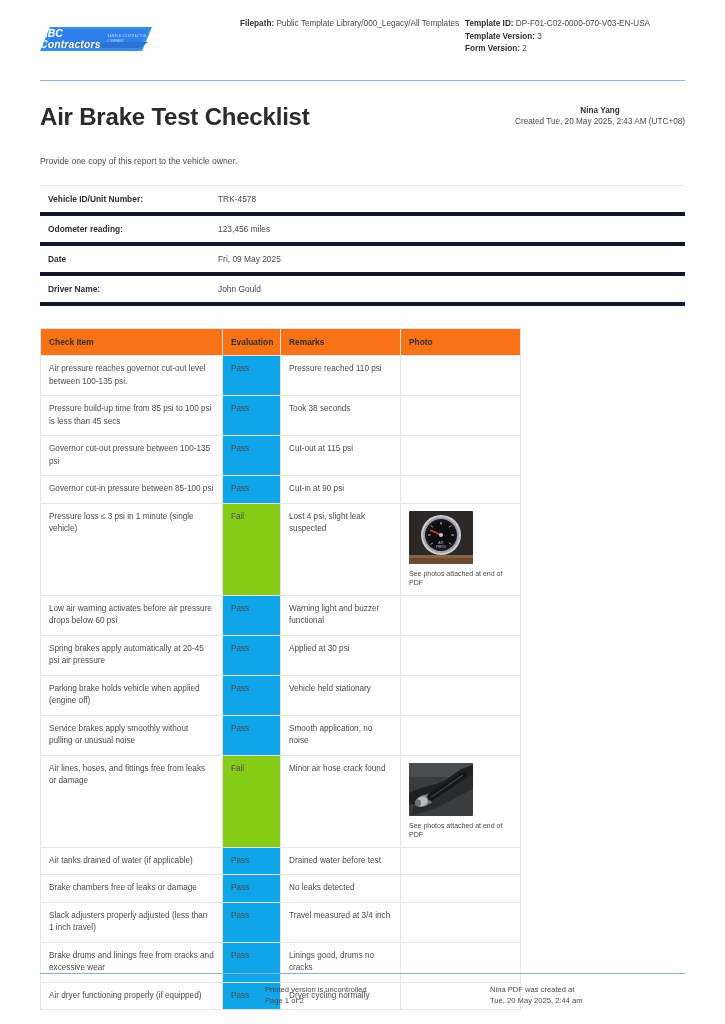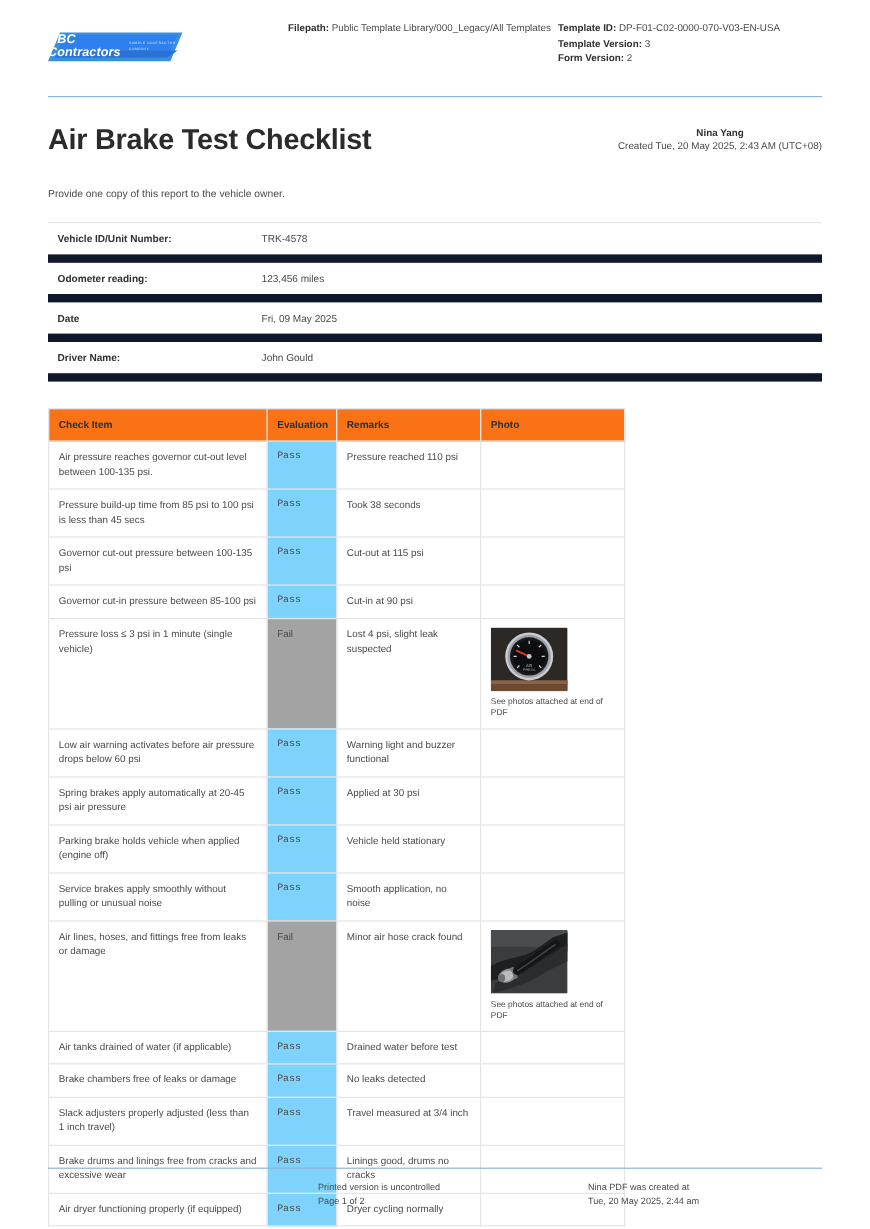--- a/index.html
+++ b/index.html
@@ -112,21 +112,21 @@
     line-height: 12px;
   }
 
   
   .info-table {
     margin-top: 18px;
     border-top: 1px solid #e6e6e6;
   }
   .info-row {
     display: flex;
-    border-bottom: 7px solid #0f172a;
+    border-bottom: 4px solid #0f172a;
     min-height: 22px;
     padding: 7px 0 7px 8px;
     box-sizing: border-box;
   }
   .info-label {
     flex: 0 0 170px;
     font-size: 8.4px;
     font-weight: bold;
     color: #2f2f2f;
     line-height: 12px;
@@ -165,22 +165,22 @@
   .col-eval  { width: 58px; }
   .col-rem   { width: 120px; }
   .col-photo { width: 120px; }
 
   .check-table tbody td {
     font-size: 8.2px;
     line-height: 12.5px;
     color: #4a4a4a;
   }
   td.eval { font-size: 8.2px; }
-  td.eval.pass { background: #7dd3fc; font-family: Liberation Mono, monospace; }
-  td.eval.fail { background: #a3a3a3; }
+  td.eval.pass { background: #0ea5e9; }
+  td.eval.fail { background: #84cc16; }
 
   .photo-cell { padding-top: 7px; }
   .photo-thumb {
     width: 64px;
     height: 53px;
     display: block;
     border-radius: 1px;
   }
   .photo-note {
     font-size: 7px;

